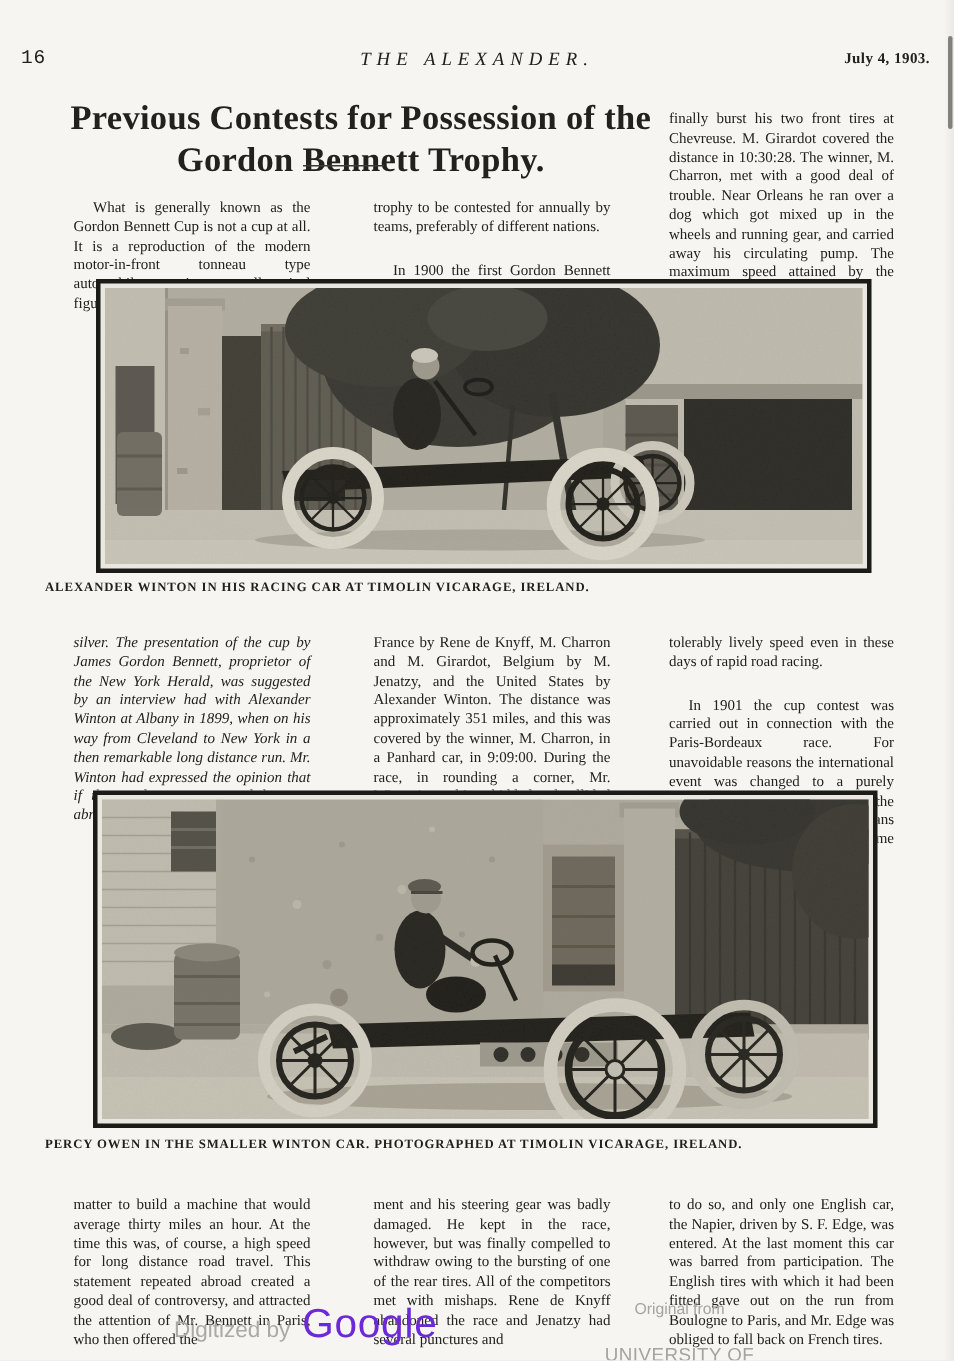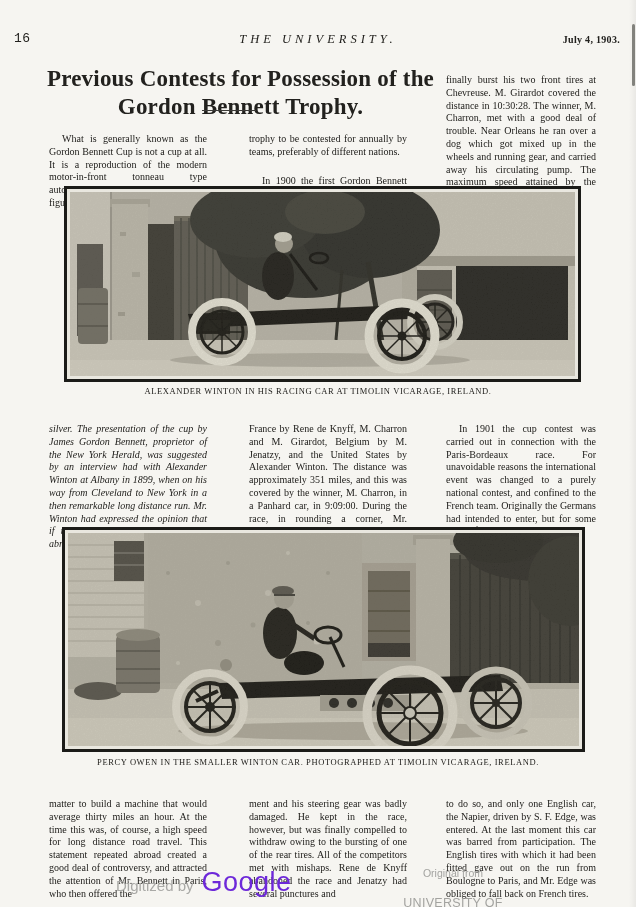--- a/index.html
+++ b/index.html
@@ -36,42 +36,42 @@
   .c-mid2{left:233px;top:407px;width:190px;}
   .c-mid3{left:430px;top:407px;width:182px;}
   .c-bot1{left:33px;top:782px;width:190px;}
   .c-bot2{left:233px;top:782px;width:190px;}
   .c-bot3{left:430px;top:782px;width:182px;}
   
   .photo-frame{position:absolute;border:3px solid #1b1b18;padding:3px;background:#e9e7df;}
   .photo-frame svg{display:block;}
   .photo1{left:64px;top:186px;}
   .photo2{left:62px;top:527px;}
-  .caption{position:absolute;left:30px;width:576px;text-align:center;margin:0;
-    font-size:8.5px;font-weight:normal;letter-spacing:.6px;}
+  .caption{position:absolute;left:30px;width:576px;margin:0;
+    font-size:8.5px;font-weight:bold;letter-spacing:.6px;}
   .caption1{top:386px;}
   .caption2{top:757px;}
   
   .g-block{position:absolute;left:116px;top:869px;display:flex;align-items:baseline;gap:8px;}
   .digitized{font-family:"Liberation Sans", sans-serif;font-size:15px;color:#a9a9a6;}
   .google{font-family:Liberation Sans, sans-serif;font-size:27px;color:#6d28d9;letter-spacing:.5px;line-height:27px;}
   .u-block{position:absolute;left:372px;top:867px;width:162px;text-align:center;
     font-family:"Liberation Sans", sans-serif;color:#a3a3a0;}
   .u-block .from{font-size:10.5px;display:block;}
   .u-block .inst{font-size:12.5px;display:block;letter-spacing:.3px;margin-top:17px;}
 </style>
 </head>
 <body>
 
 <div class="page">
 
   <div class="scan-mark"></div>
 
   <span class="pagenum">16</span>
-  <span class="journal">THE UNIVERSITY.</span>
+  <span class="journal">THE ALEXANDER.</span>
   <span class="issuedate">July 4, 1903.</span>
 
   <h1 class="title"><span>Previous Contests for Possession of the</span><br><span>Gordon Bennett Trophy.</span></h1>
   <div class="title-rule"></div>
 
   <div class="col c-top1">
     <p class="p indent">What is generally known as the Gordon Bennett Cup is not a cup at all. It is a reproduction of the modern motor-in-front tonneau type automobile, carrying two allegorical figures very artistically wrought in</p>
   </div>
   <div class="col c-top2">
     <p class="p">trophy to be contested for annually by teams, preferably of different nations.</p>
@@ -81,20 +81,21 @@
     <p class="p">finally burst his two front tires at Chevreuse. M. Girardot covered the distance in 10:30:28. The winner, M. Charron, met with a good deal of trouble. Near Orleans he ran over a dog which got mixed up in the wheels and running gear, and carried away his circulating pump. The maximum speed attained by the winner was about 62 miles an hour, which at that time was, of course, considered remarkable, and is a</p>
   </div>
 
   <div class="col c-mid1">
     <p class="p">silver. The presentation of the cup by James Gordon Bennett, proprietor of the New York Herald, was suggested by an interview had with Alexander Winton at Albany in 1899, when on his way from Cleveland to New York in a then remarkable long distance run. Mr. Winton had expressed the opinion that if the roads were as good here as abroad, it would be an easy</p>
   </div>
   <div class="col c-mid2">
     <p class="p">France by Rene de Knyff, M. Charron and M. Girardot, Belgium by M. Jenatzy, and the United States by Alexander Winton. The distance was approximately 351 miles, and this was covered by the winner, M. Charron, in a Panhard car, in 9:09:00. During the race, in rounding a corner, Mr. Winton's machine skidded and collided with an embank-</p>
   </div>
   <div class="col c-mid3">
+    <p class="p">tolerably lively speed even in these days of rapid road racing.</p>
     <p class="p indent">In 1901 the cup contest was carried out in connection with the Paris-Bordeaux race. For unavoidable reasons the international event was changed to a purely national contest, and confined to the French team. Originally the Germans had intended to enter, but for some reason failed</p>
   </div>
 
   <div class="col c-bot1">
     <p class="p">matter to build a machine that would average thirty miles an hour. At the time this was, of course, a high speed for long distance road travel. This statement repeated abroad created a good deal of controversy, and attracted the attention of Mr. Bennett in Paris, who then offered the</p>
   </div>
   <div class="col c-bot3">
     <p class="p">to do so, and only one English car, the Napier, driven by S. F. Edge, was entered. At the last moment this car was barred from participation. The English tires with which it had been fitted gave out on the run from Boulogne to Paris, and Mr. Edge was obliged to fall back on French tires.</p>
   </div>
   <div class="col c-bot2">

